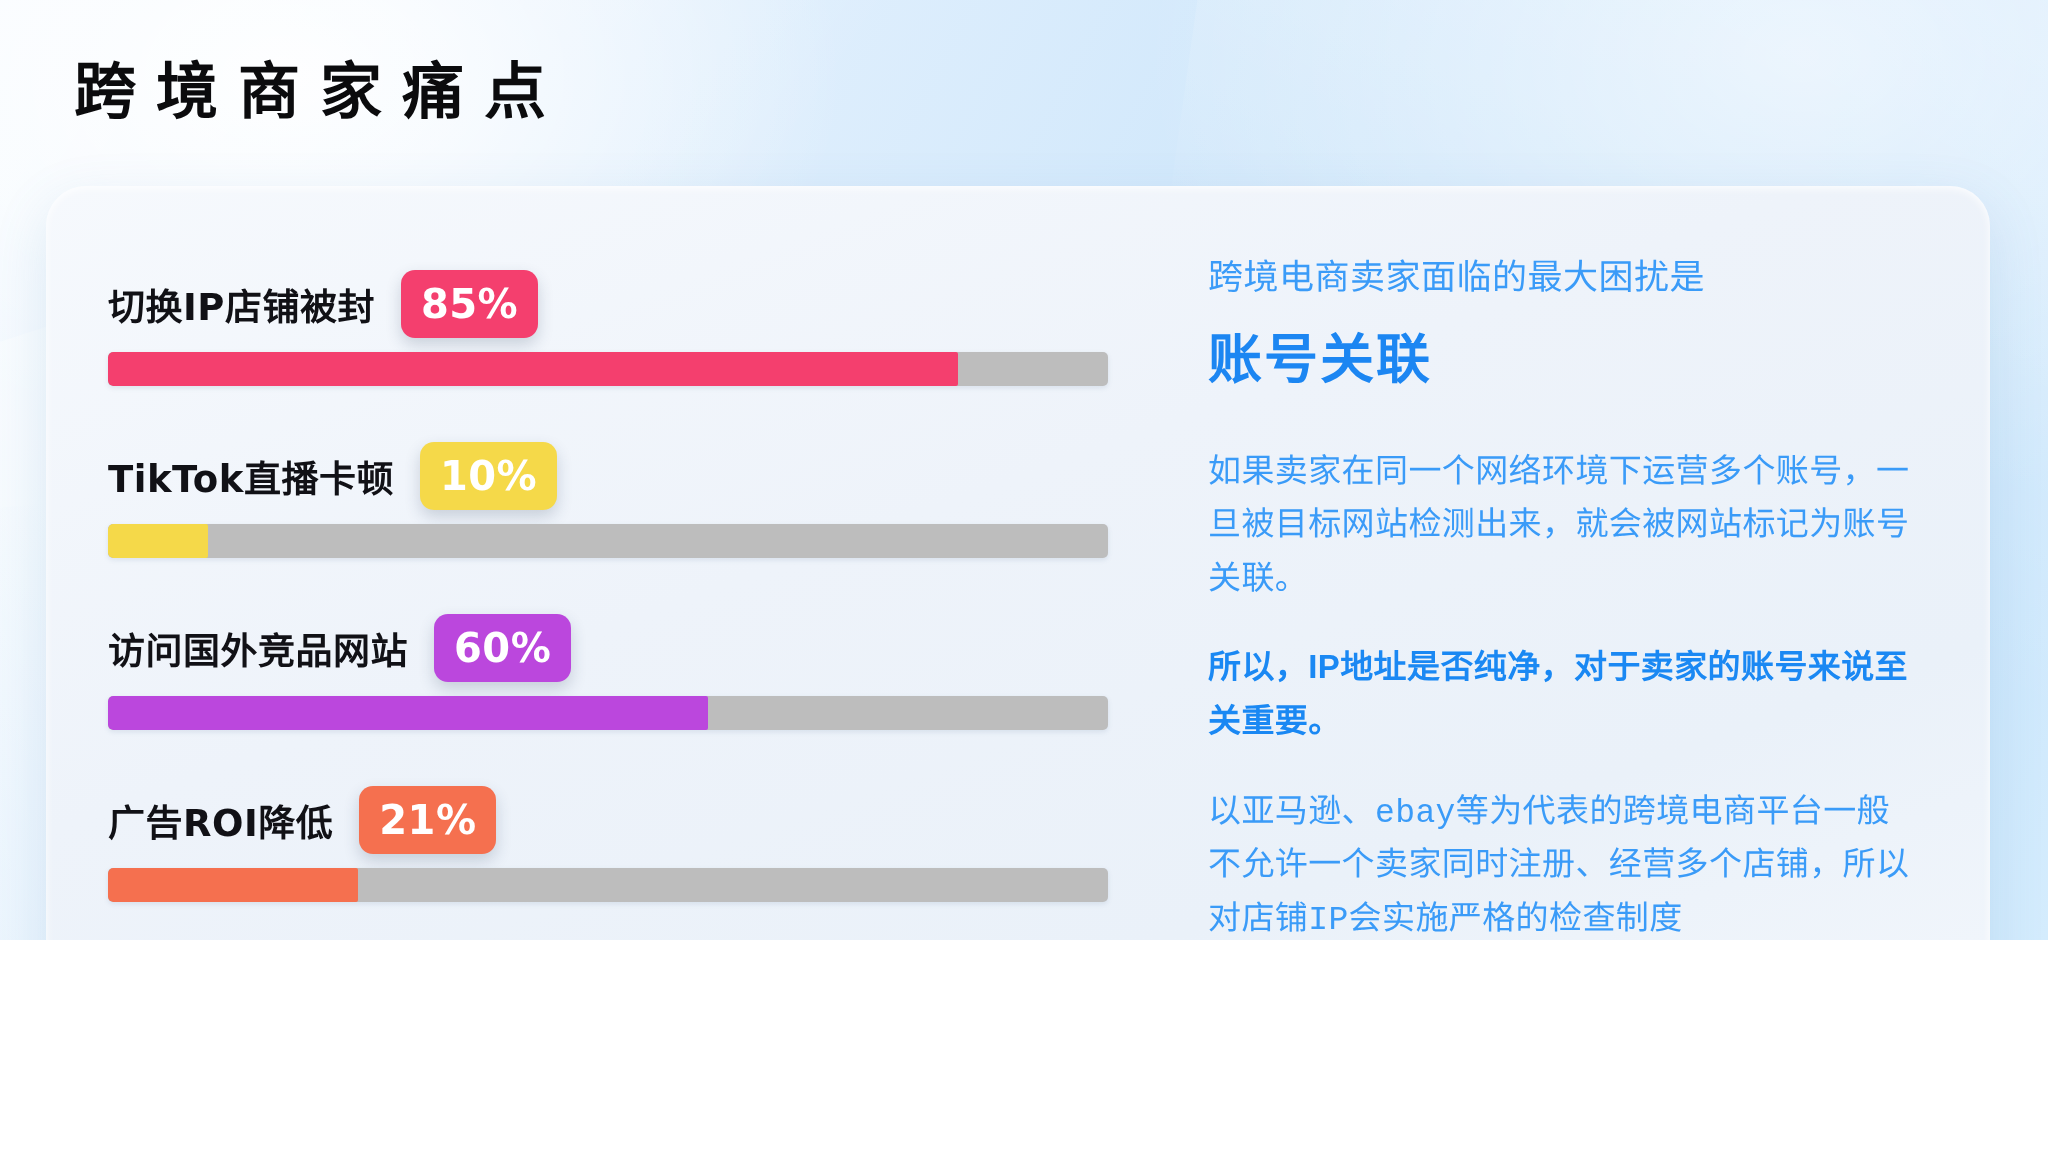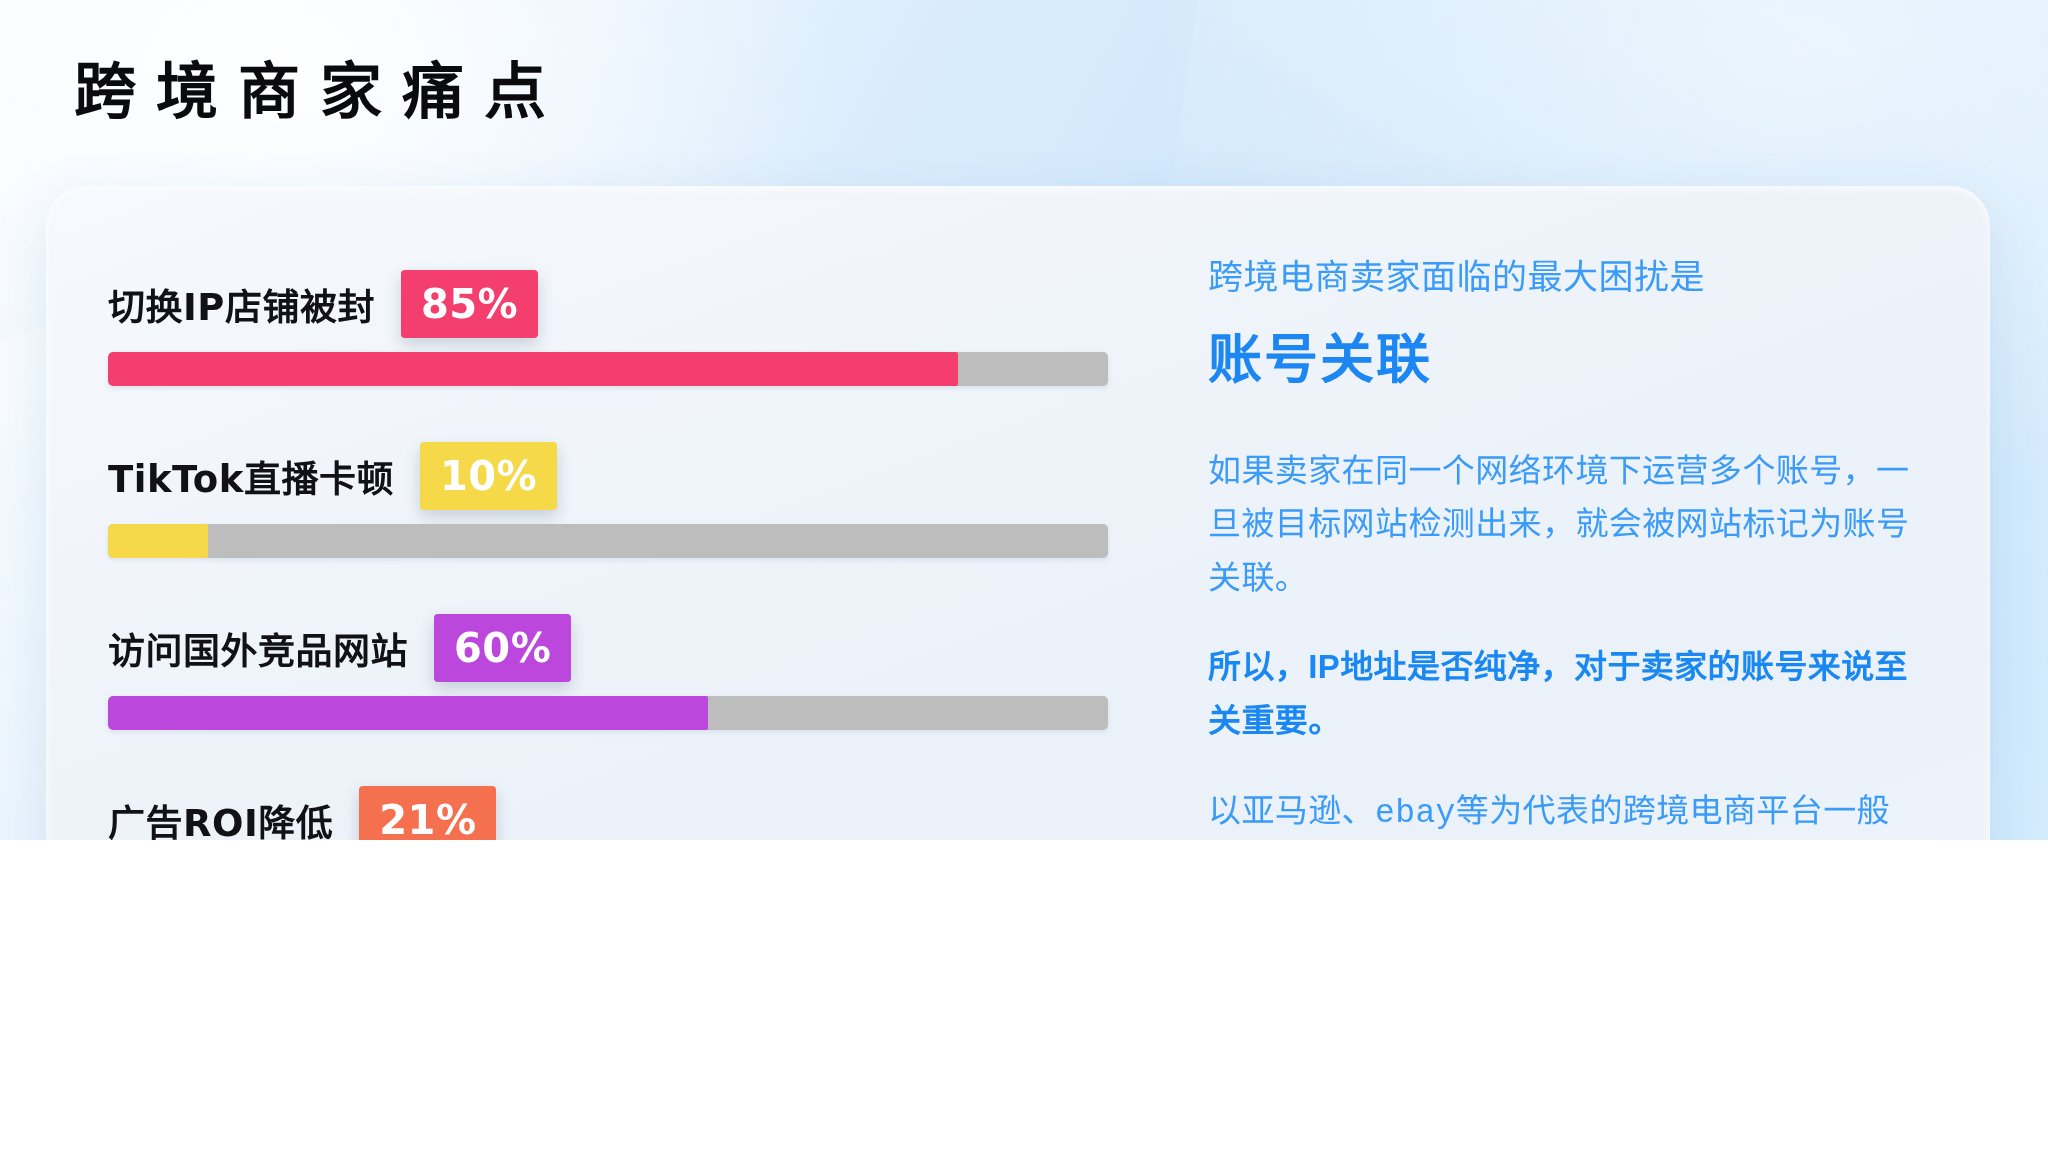--- a/index.html
+++ b/index.html
@@ -7,21 +7,21 @@
 
   html, body {
     width:2048px; height:1152px;
     overflow:hidden;
     font-family:"Liberation Sans","DejaVu Sans",sans-serif;
   }
 
   
   .stage{
     position:relative;
-    width:2048px; height:840px;
+    width:2048px; height:940px;
     background:
       radial-gradient(900px 620px at 14% 8%,  rgba(255,255,255,.92) 0%, rgba(255,255,255,0) 62%),
       radial-gradient(1100px 760px at 88% 6%, rgba(255,255,255,.55) 0%, rgba(255,255,255,0) 60%),
       linear-gradient(118deg,#f2f9ff 0%, #e2f0fd 26%, #cfe7fb 56%, #c3e1fb 78%, #d4ecfd 100%);
     overflow:hidden;
   }
   
   .streak{position:absolute;pointer-events:none;}
   .streak.s1{
     left:-340px; top:-180px; width:1500px; height:1500px;
@@ -90,21 +90,21 @@
     font-family:"DejaVu Sans","Liberation Sans",sans-serif;
   }
   .pct-badge{
     margin-left:26px;
     display:inline-flex;
     align-items:center;
     justify-content:center;
     min-width:124px;
     height:68px;
     padding:0 20px;
-    border-radius:4px;
+    border-radius:14px;
     color:#ffffff;
     font-size:40px;
     font-weight:900;
     letter-spacing:.5px;
     font-family:"DejaVu Sans","Liberation Sans",sans-serif;
     box-shadow:0 7px 16px rgba(40,60,90,.20);
   }
   .track{
     position:relative;
     width:1000px;

